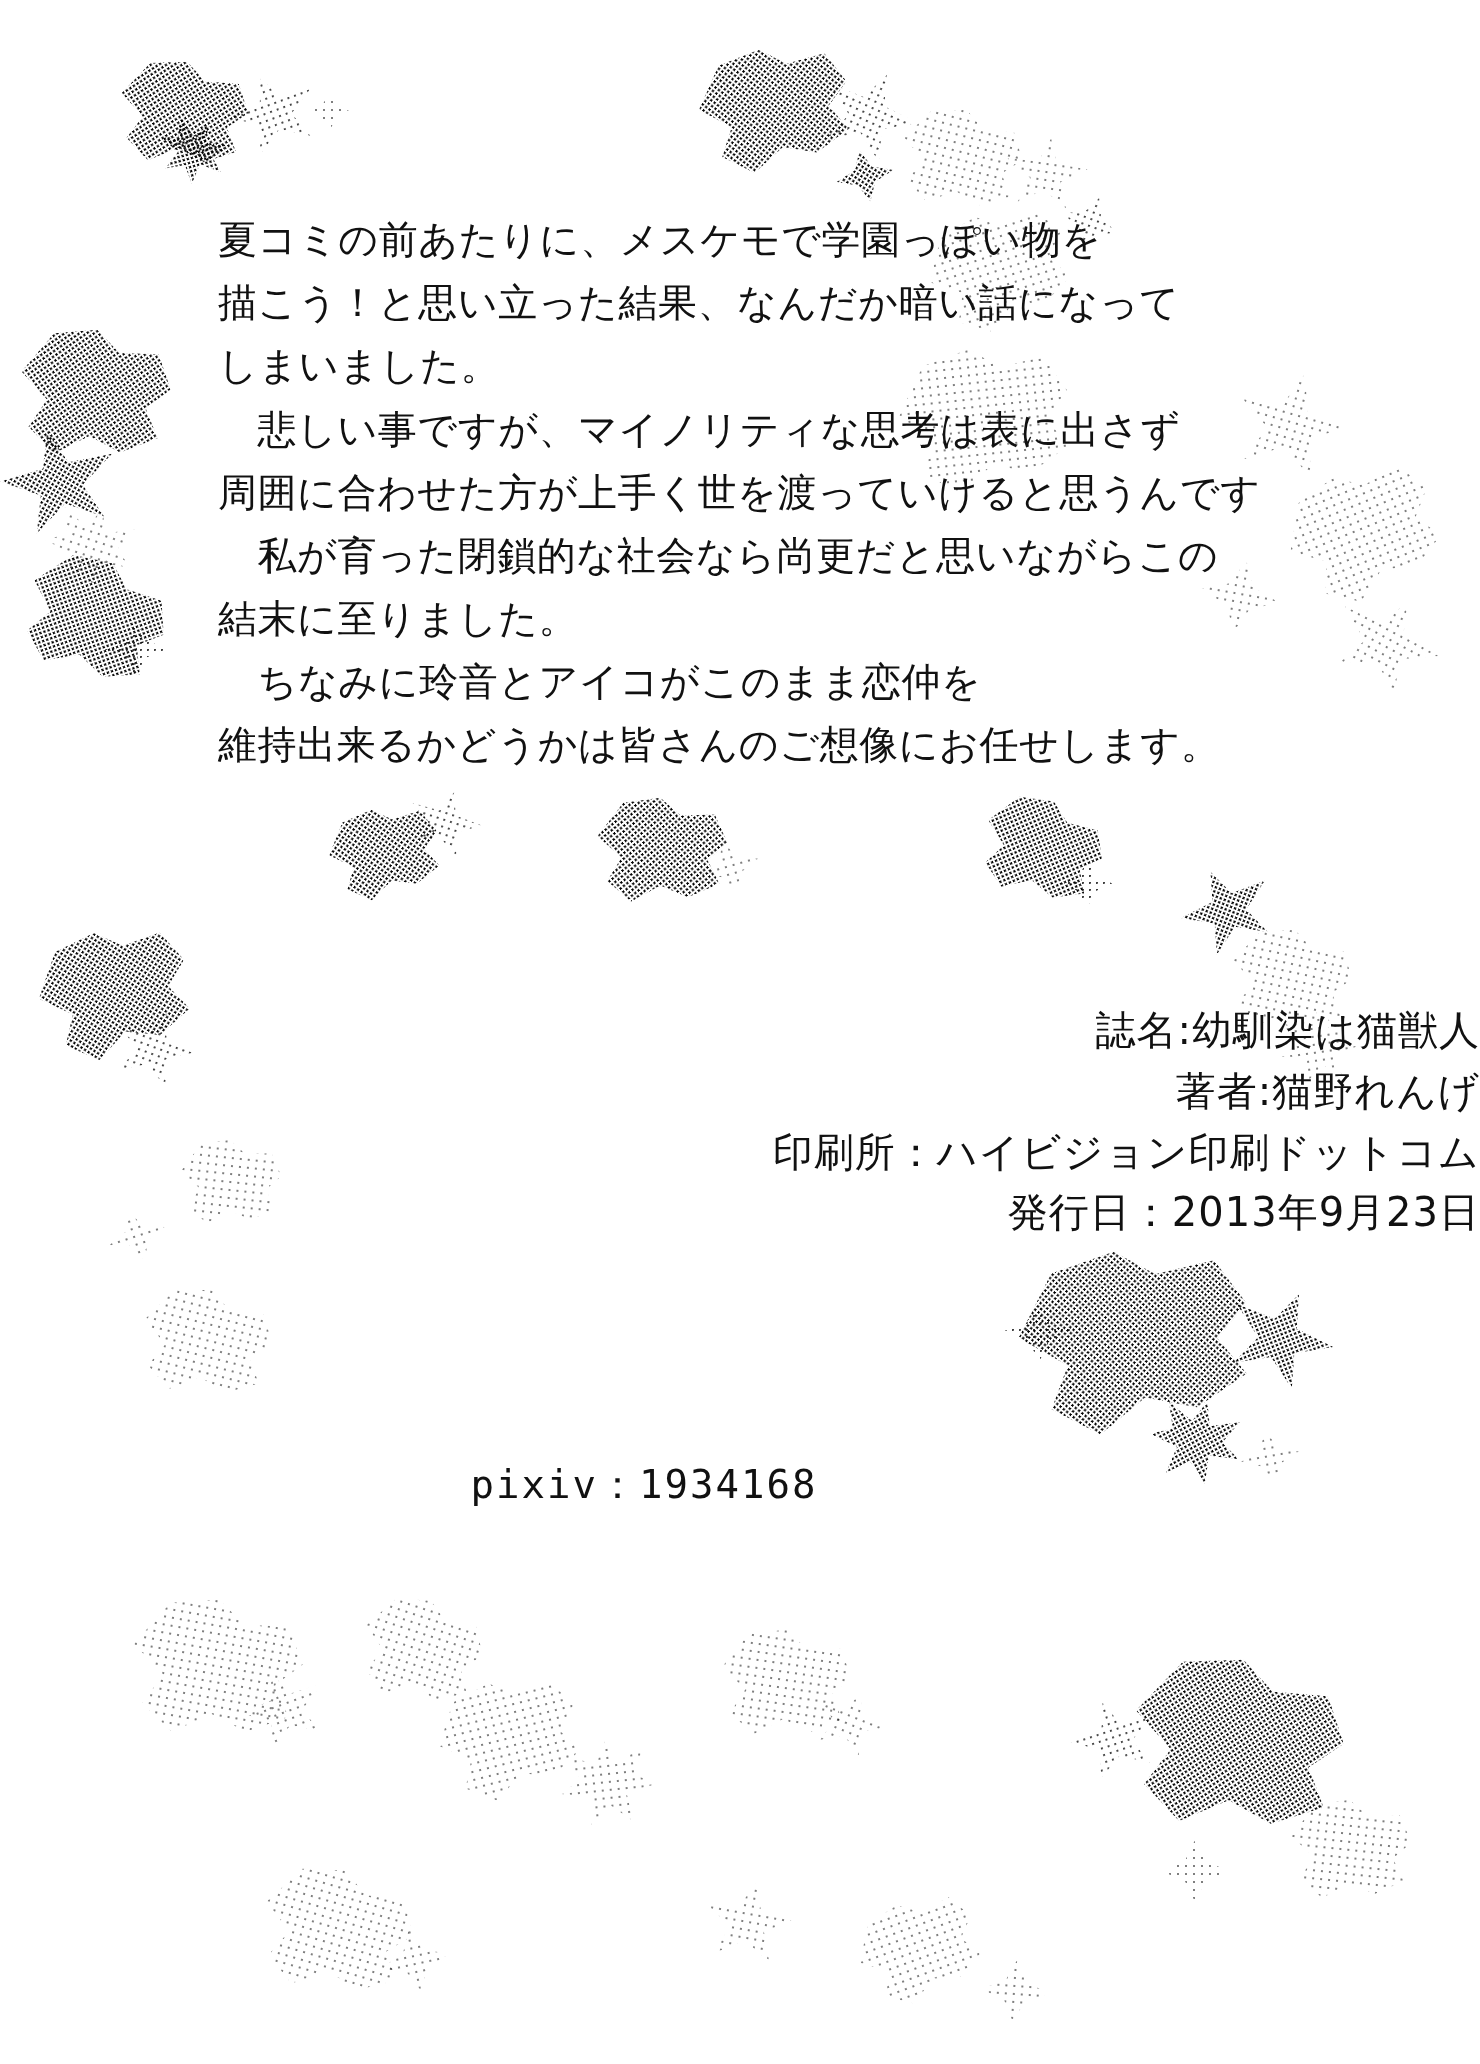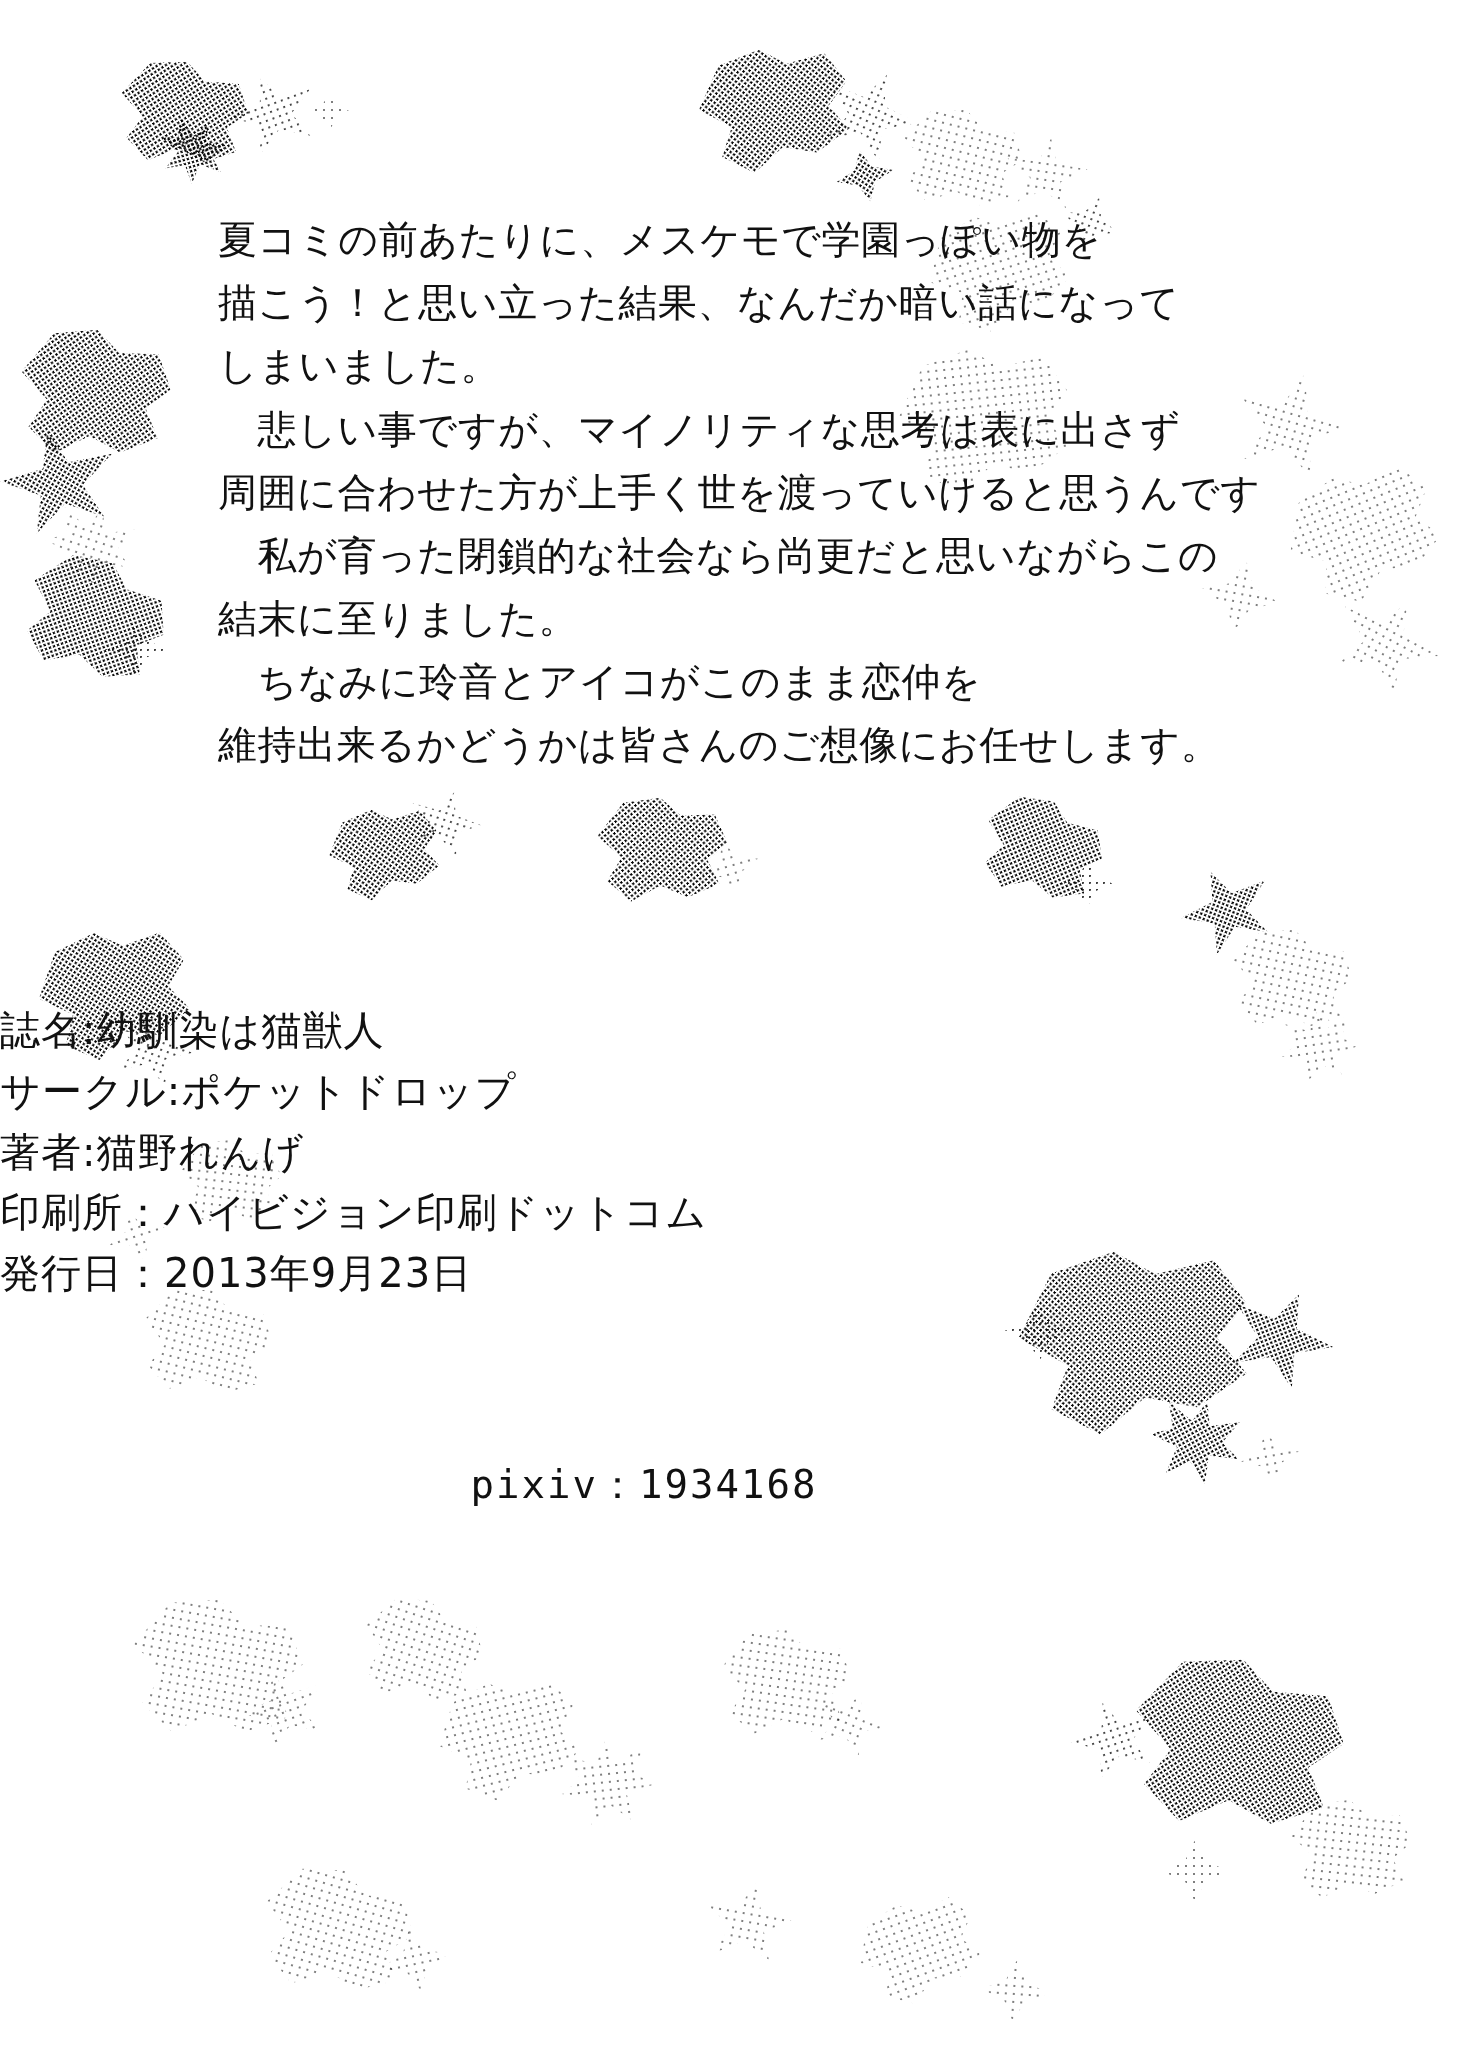--- a/index.html
+++ b/index.html
@@ -70,21 +70,21 @@
     line-height: 1.62;
     letter-spacing: 0.5px;
     white-space: pre-wrap;
     color: #111111;
   }
   #colophon {
     position: absolute;
     left: 0;
     top: 1000px;
     width: 1480px;
-    text-align: left;
+    text-align: right;
   }
   .colophon-line {
     font-size: 40px;
     line-height: 1.52;
     letter-spacing: 1px;
     color: #111111;
     white-space: pre;
   }
   #credits {
     position: absolute;
@@ -171,21 +171,20 @@
 しまいました。
 　悲しい事ですが、マイノリティな思考は表に出さず
 周囲に合わせた方が上手く世を渡っていけると思うんです
 　私が育った閉鎖的な社会なら尚更だと思いながらこの
 結末に至りました。
 　ちなみに玲音とアイコがこのまま恋仲を
 維持出来るかどうかは皆さんのご想像にお任せします。</div>
 
   <div id="colophon">
     <div class="colophon-line">誌名:幼馴染は猫獣人</div>
-    <div class="colophon-line">サークル:ポケットドロップ</div>
     <div class="colophon-line">著者:猫野れんげ</div>
     <div class="colophon-line">印刷所：ハイビジョン印刷ドットコム</div>
     <div class="colophon-line">発行日：2013年9月23日</div>
   </div>
 
   <div id="credits">
     <div class="credit-line">pixiv：1934168</div>
   </div>
 
 </div>

